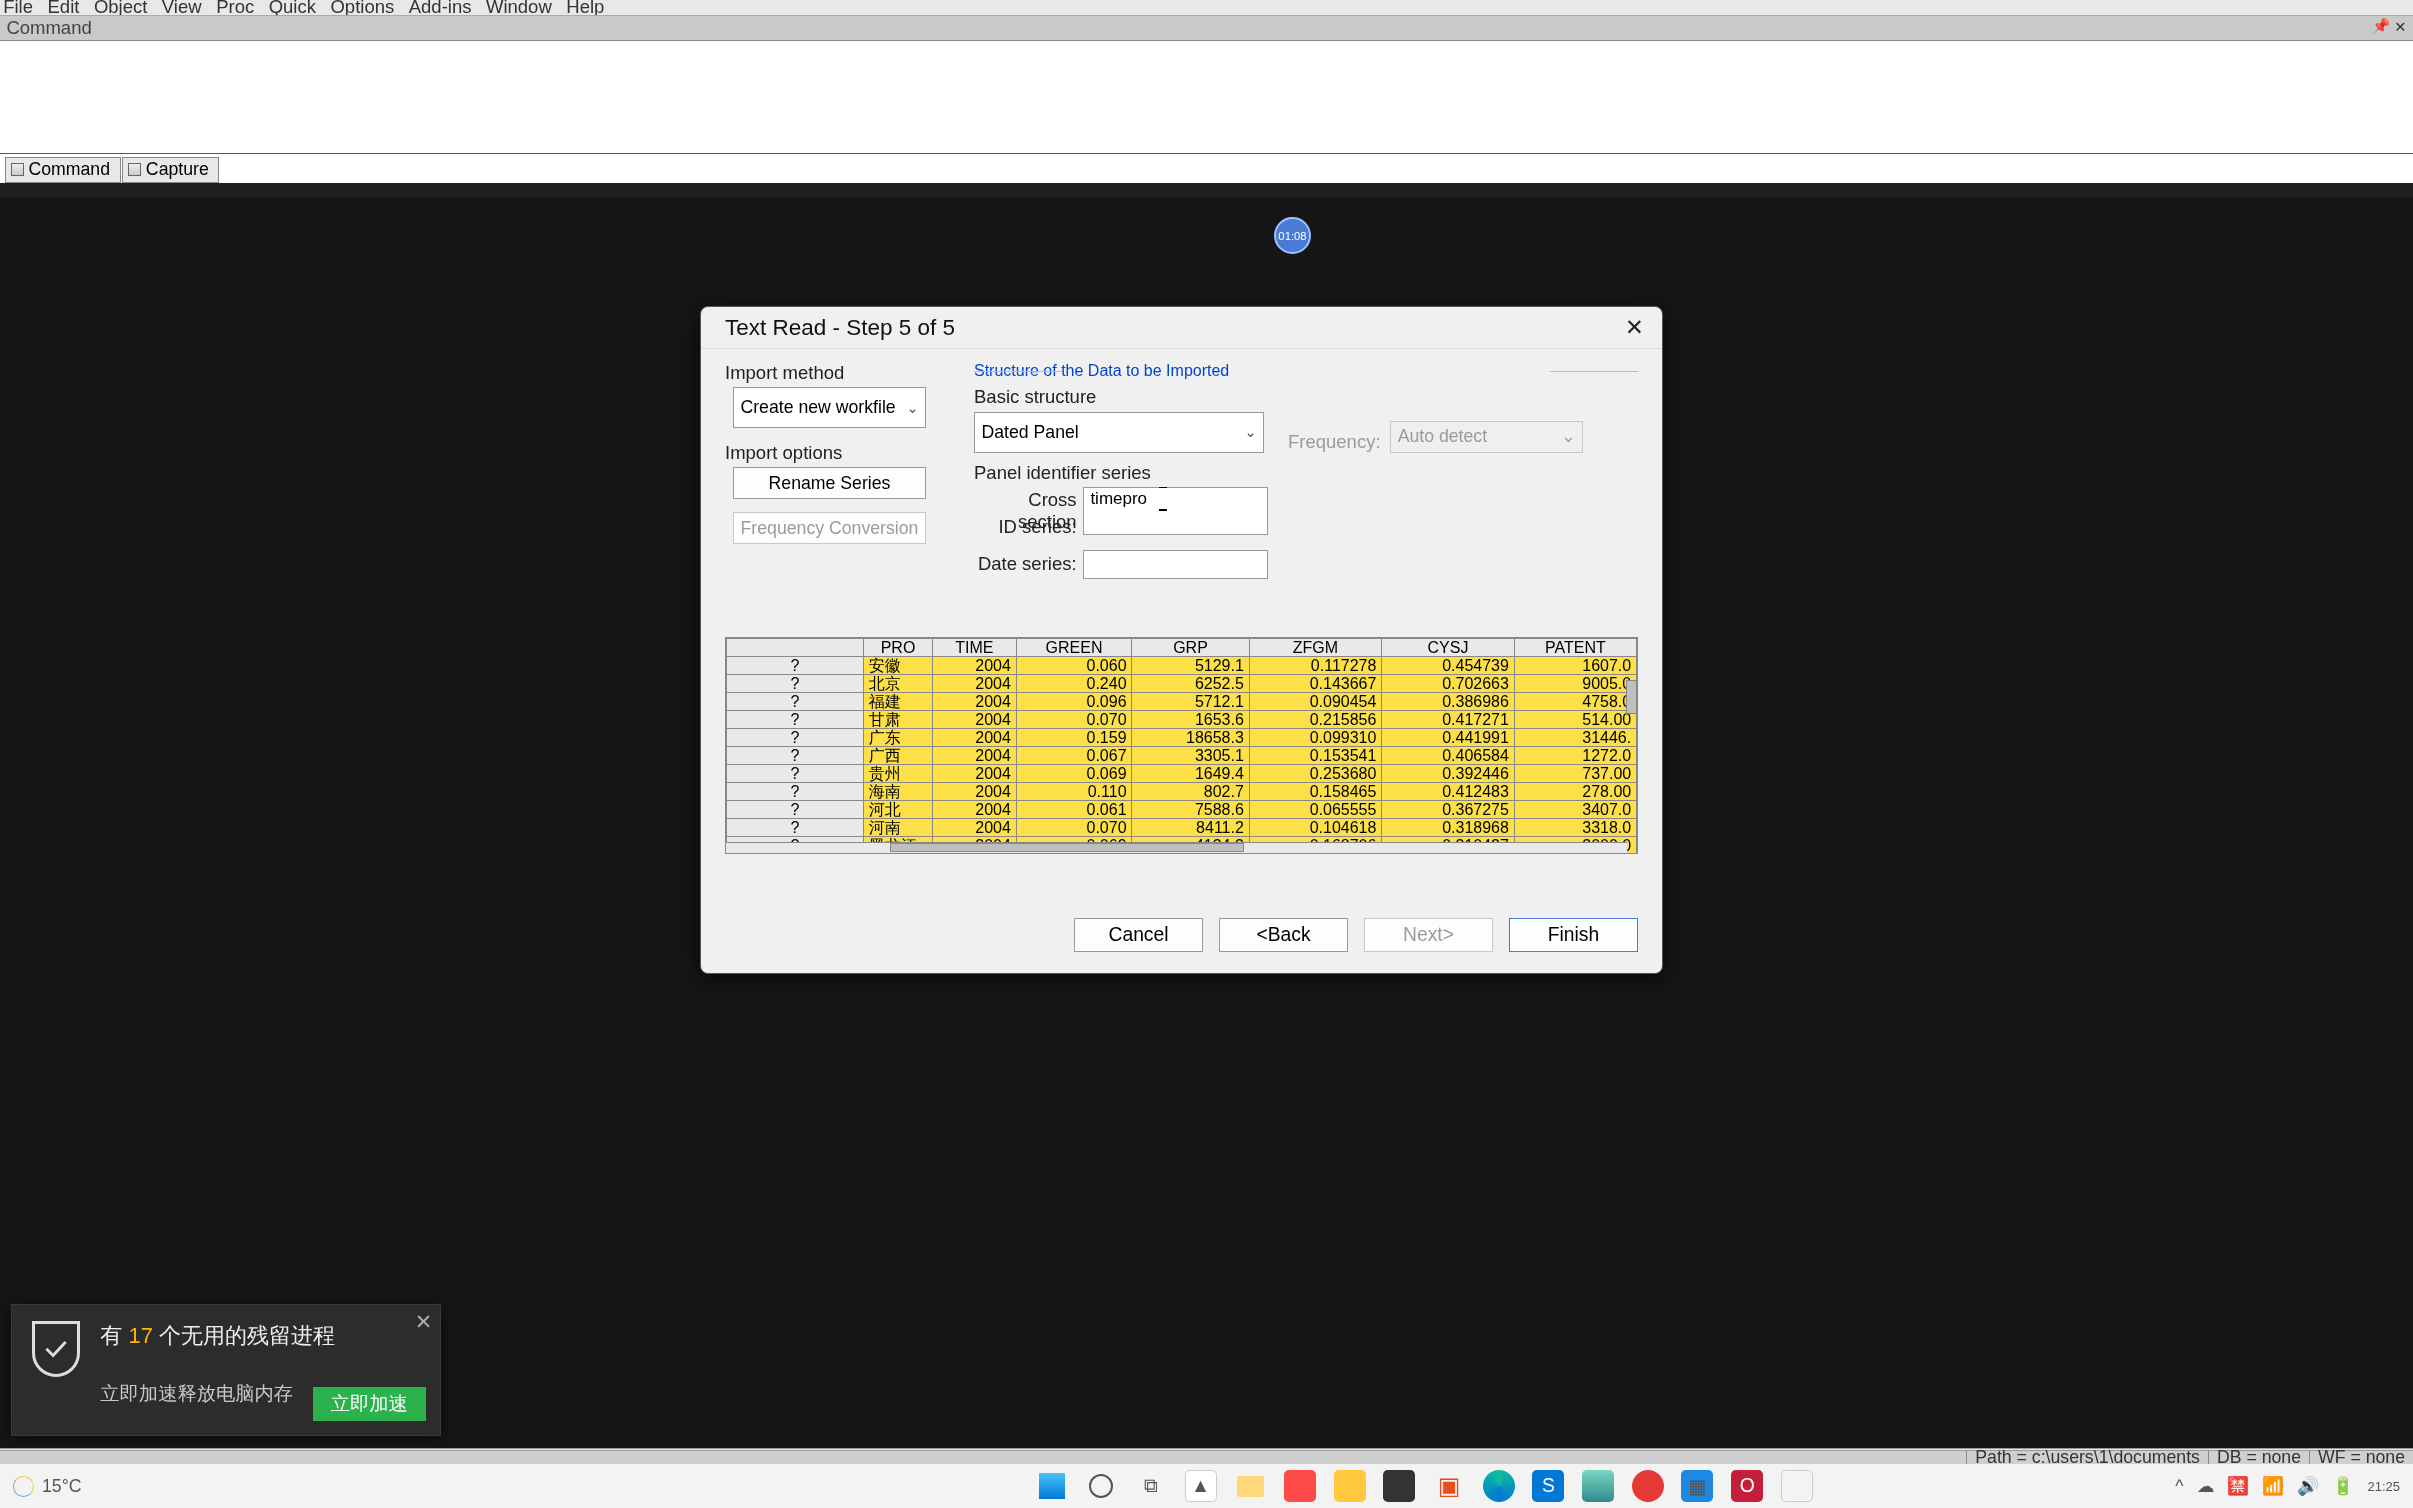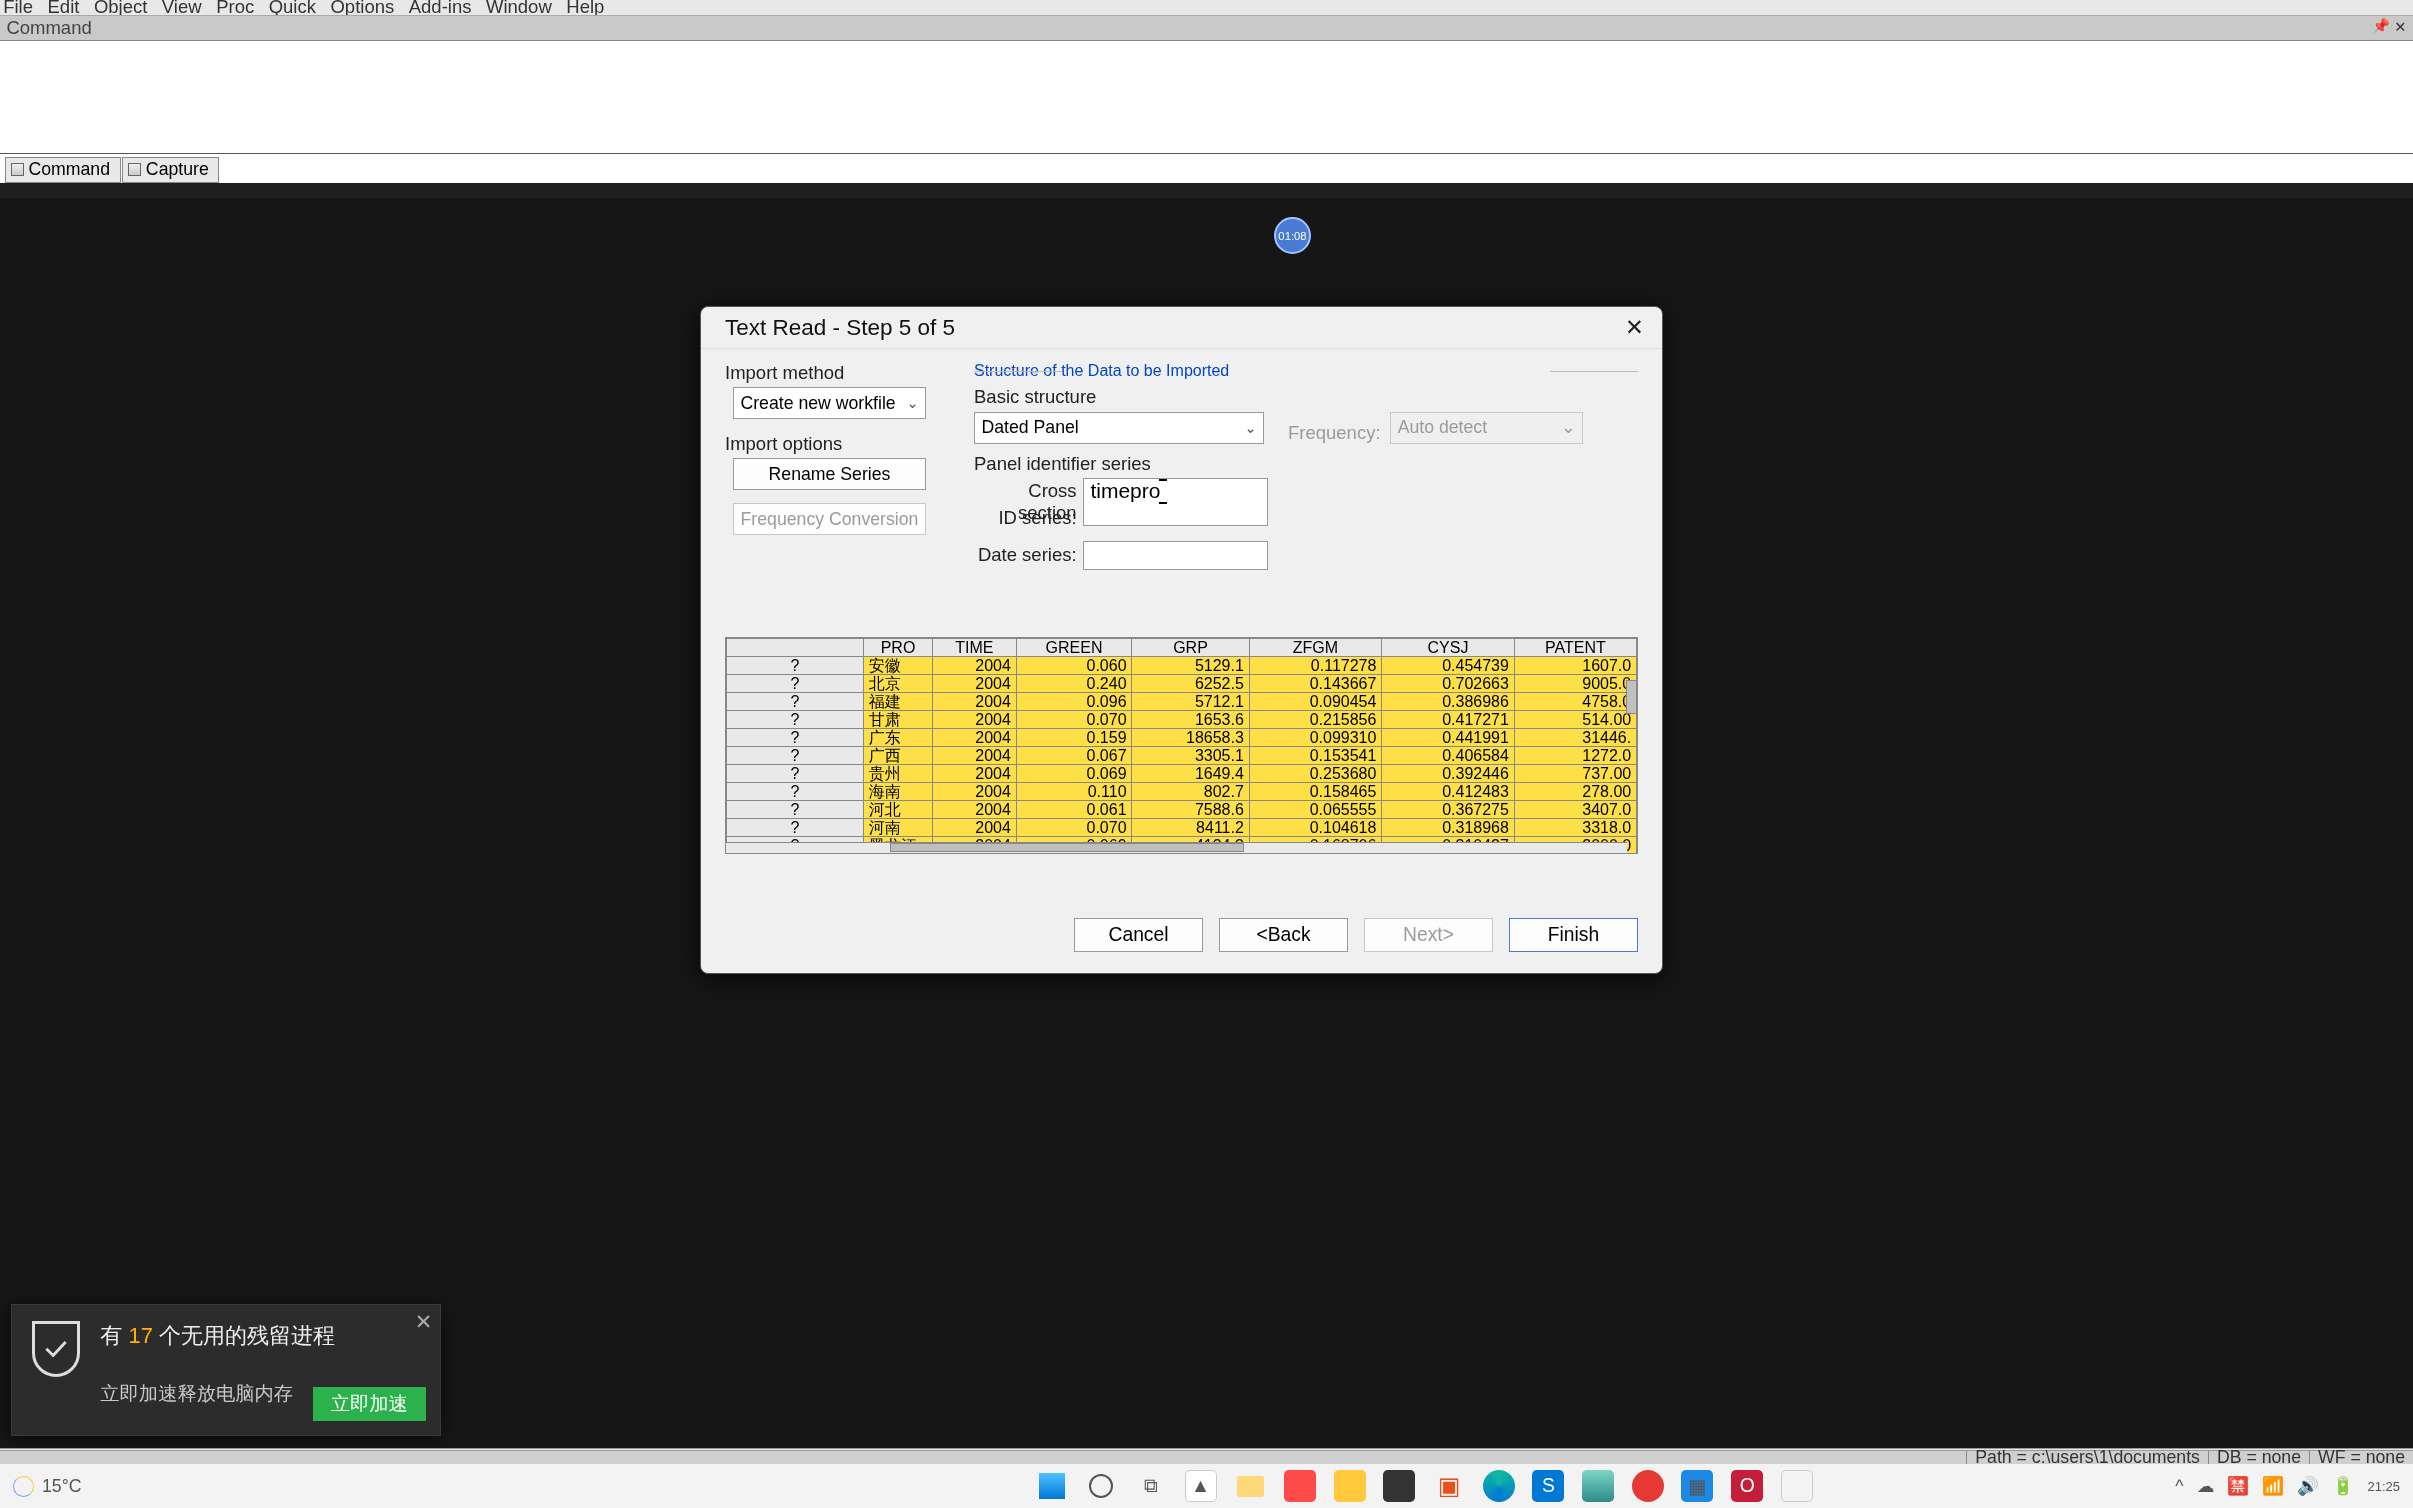--- a/index.html
+++ b/index.html
@@ -27,21 +27,21 @@
 
 .dialog { position:absolute; left:700px; top:306px; width:963px; height:668px; background:#f0f0f0; border:0.8px solid #555; border-radius:8px; box-shadow:0 4.8px 24px rgba(0,0,0,.7); }
 .dlg-title { height:42px; display:flex; align-items:center; justify-content:space-between; padding:0 13px 0 24px; font-size:22.5px; color:#111; border-bottom:0.8px solid #ddd; }
 .dlg-close { width:29px; height:29px; font-size:22.5px; display:flex; align-items:center; justify-content:center; cursor:pointer; color:#222; }
 
 .dlg-body { padding:13px 24px 6.4px 24px; display:flex; gap:24px; }
 .col-left { width:225px; }
 .col-right { flex:1; position:relative; }
 
 .lbl { font-size:18.5px; color:#222; margin-bottom:3.2px; }
-.sel { width:193px; height:32px; border:0.8px solid #999; background:#fff; font-size:17.7px; padding:0 6.4px; display:flex; align-items:center; justify-content:space-between; cursor:pointer; }
+.sel { width:193px; height:41px; border:0.8px solid #999; background:#fff; font-size:17.7px; padding:0 6.4px; display:flex; align-items:center; justify-content:space-between; cursor:pointer; }
 .sel .chev { font-size:14.5px; color:#555; }
 
 .btn { width:193px; height:32px; border:0.8px solid #999; background:#fdfdfd; font-size:17.7px; display:flex; align-items:center; justify-content:center; cursor:pointer; }
 .btn.dis { color:#9b9b9b; border-color:#c8c8c8; cursor:default; }
 
 .col-left .block { margin-bottom:14px; }
 
 .struc-header { color:#0044cc; font-size:16px; text-align:left; margin-bottom:6.4px; position:relative; }
 .struc-header::before, .struc-header::after { content:""; position:absolute; top:50%; width:88px; height:0.8px; background:#bbb; }
 .struc-header::before { left:0; }
@@ -193,21 +193,21 @@
             </div>
           </div>
         </div>
 
         <div class="panel-id">
           <div class="lbl">Panel identifier series</div>
           <div class="kv">
             <div class="k">Cross section</div>
             <div class="v" style="height:48px; display:flex; flex-direction:column;">
               <div style="display:flex; align-items:center;">
-                <input type="text" style="border: none; outline: none; font-size: 21px; width: 72px;" value="timepro">
+                <input type="text" style="border: none; outline: none; font-size: 17px; width: 72px;" value="timepro">
                 <span class="caret-decor"></span>
               </div>
             </div>
           </div>
           <div class="kv" style="margin-top:-24px;">
             <div class="k sub">ID series:</div>
             <div style="width:185px;"></div>
           </div>
           <div class="kv" style="margin-top:11.3px;">
             <div class="k">Date series:</div>

